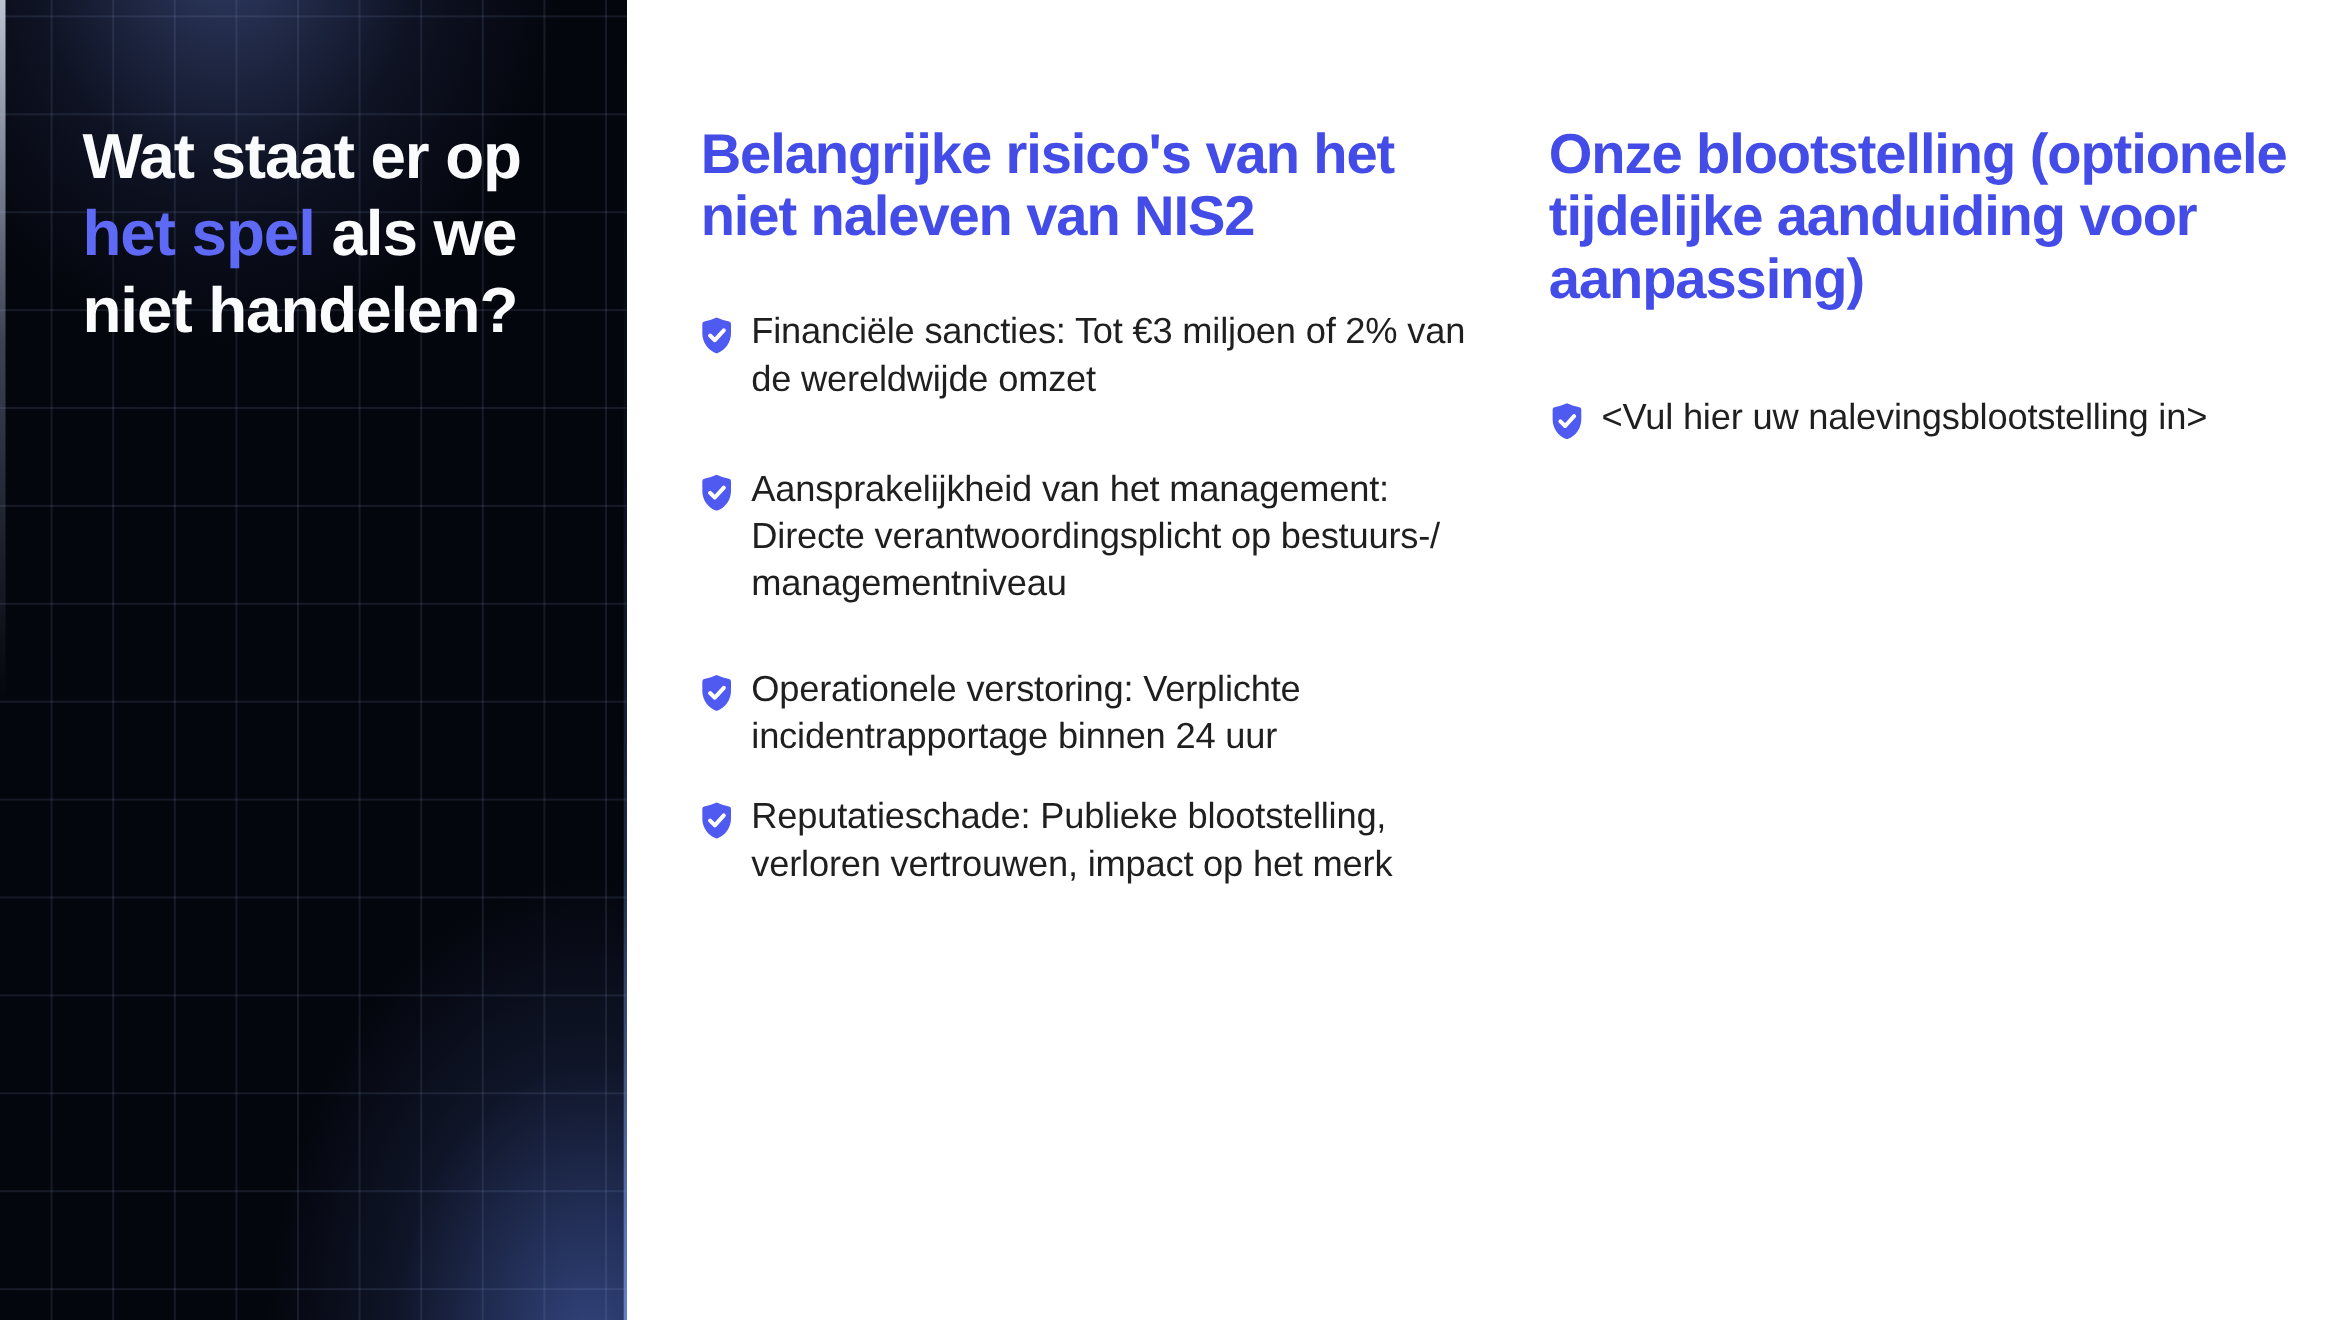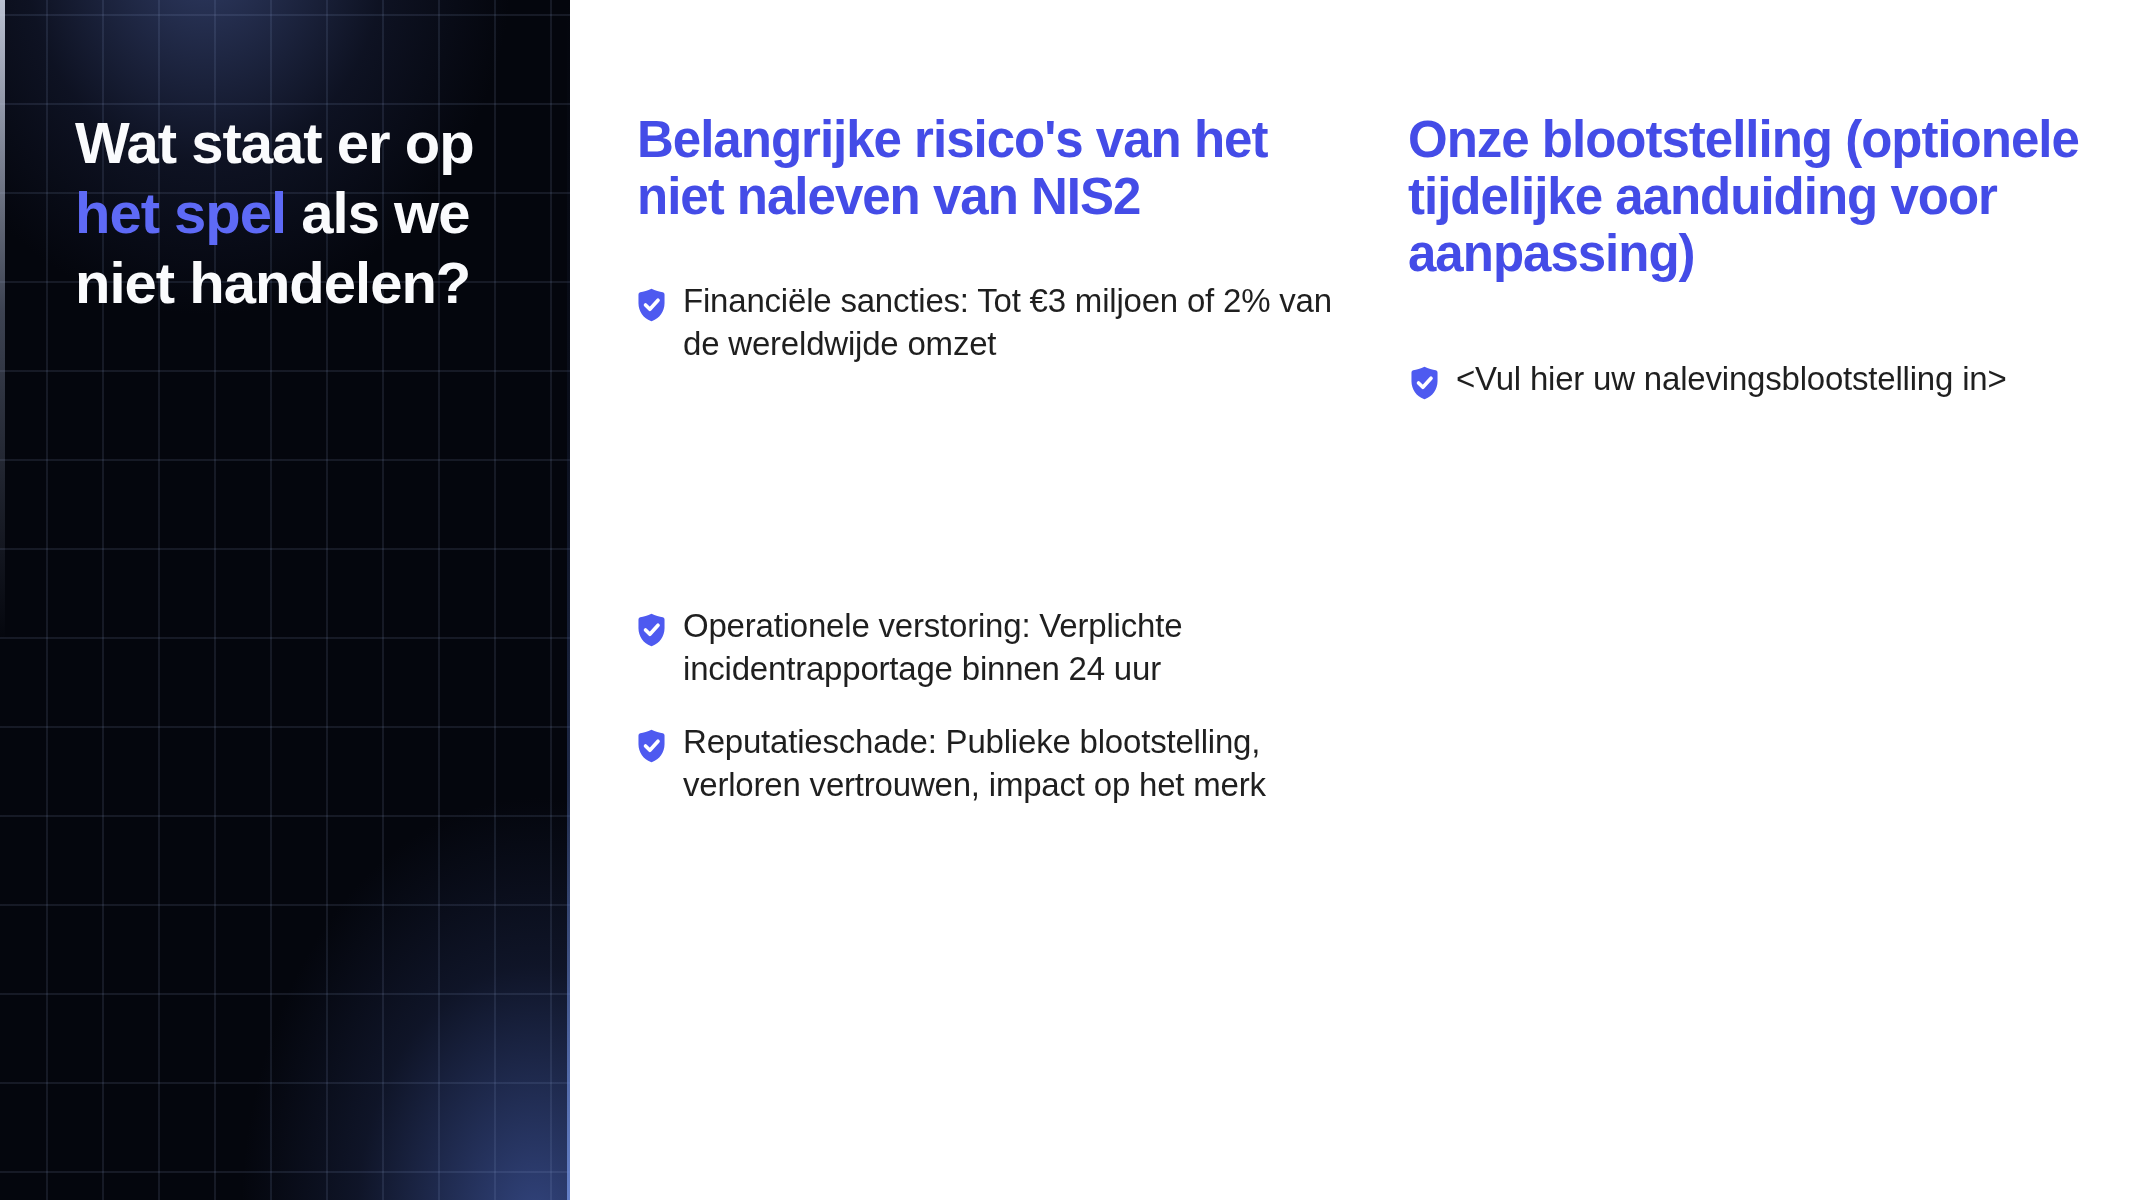--- a/index.html
+++ b/index.html
@@ -89,20 +89,26 @@
 
   <h2 class="col-heading heading-mid" style="margin:0">Belangrijke risico's van het niet naleven van NIS2</h2>
 
   <div class="bullet mid-b b1">
     <svg class="icon" width="33" height="38" preserveAspectRatio="none">
         <use href="#shield-check"></use>
       </svg>
     <div class="txt">Financiële sancties: Tot €3 miljoen of 2% van de wereldwijde omzet</div>
   </div>
 
+  <div class="bullet mid-b b2">
+    <svg class="icon" width="33" height="38" preserveAspectRatio="none">
+        <use href="#shield-check"></use>
+      </svg>
+    <div class="txt">Aansprakelijkheid van het management: Directe verantwoordingsplicht op bestuurs-/ managementniveau</div>
+  </div>
 
   <div class="bullet mid-b b3">
     <svg class="icon" width="33" height="38" preserveAspectRatio="none">
         <use href="#shield-check"></use>
       </svg>
     <div class="txt">Operationele verstoring: Verplichte incidentrapportage binnen 24 uur</div>
   </div>
 
   <div class="bullet mid-b b4">
     <svg class="icon" width="33" height="38" preserveAspectRatio="none">

